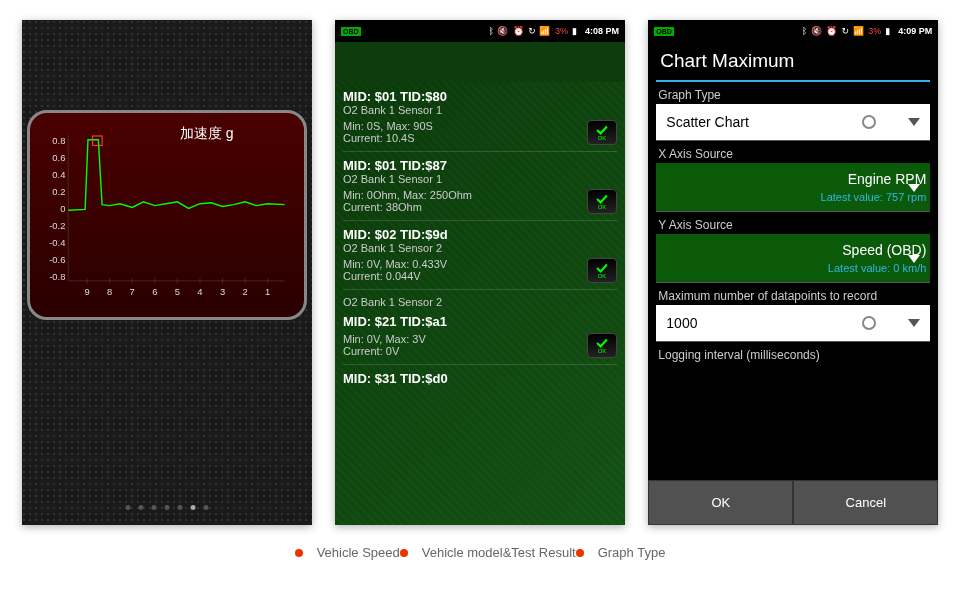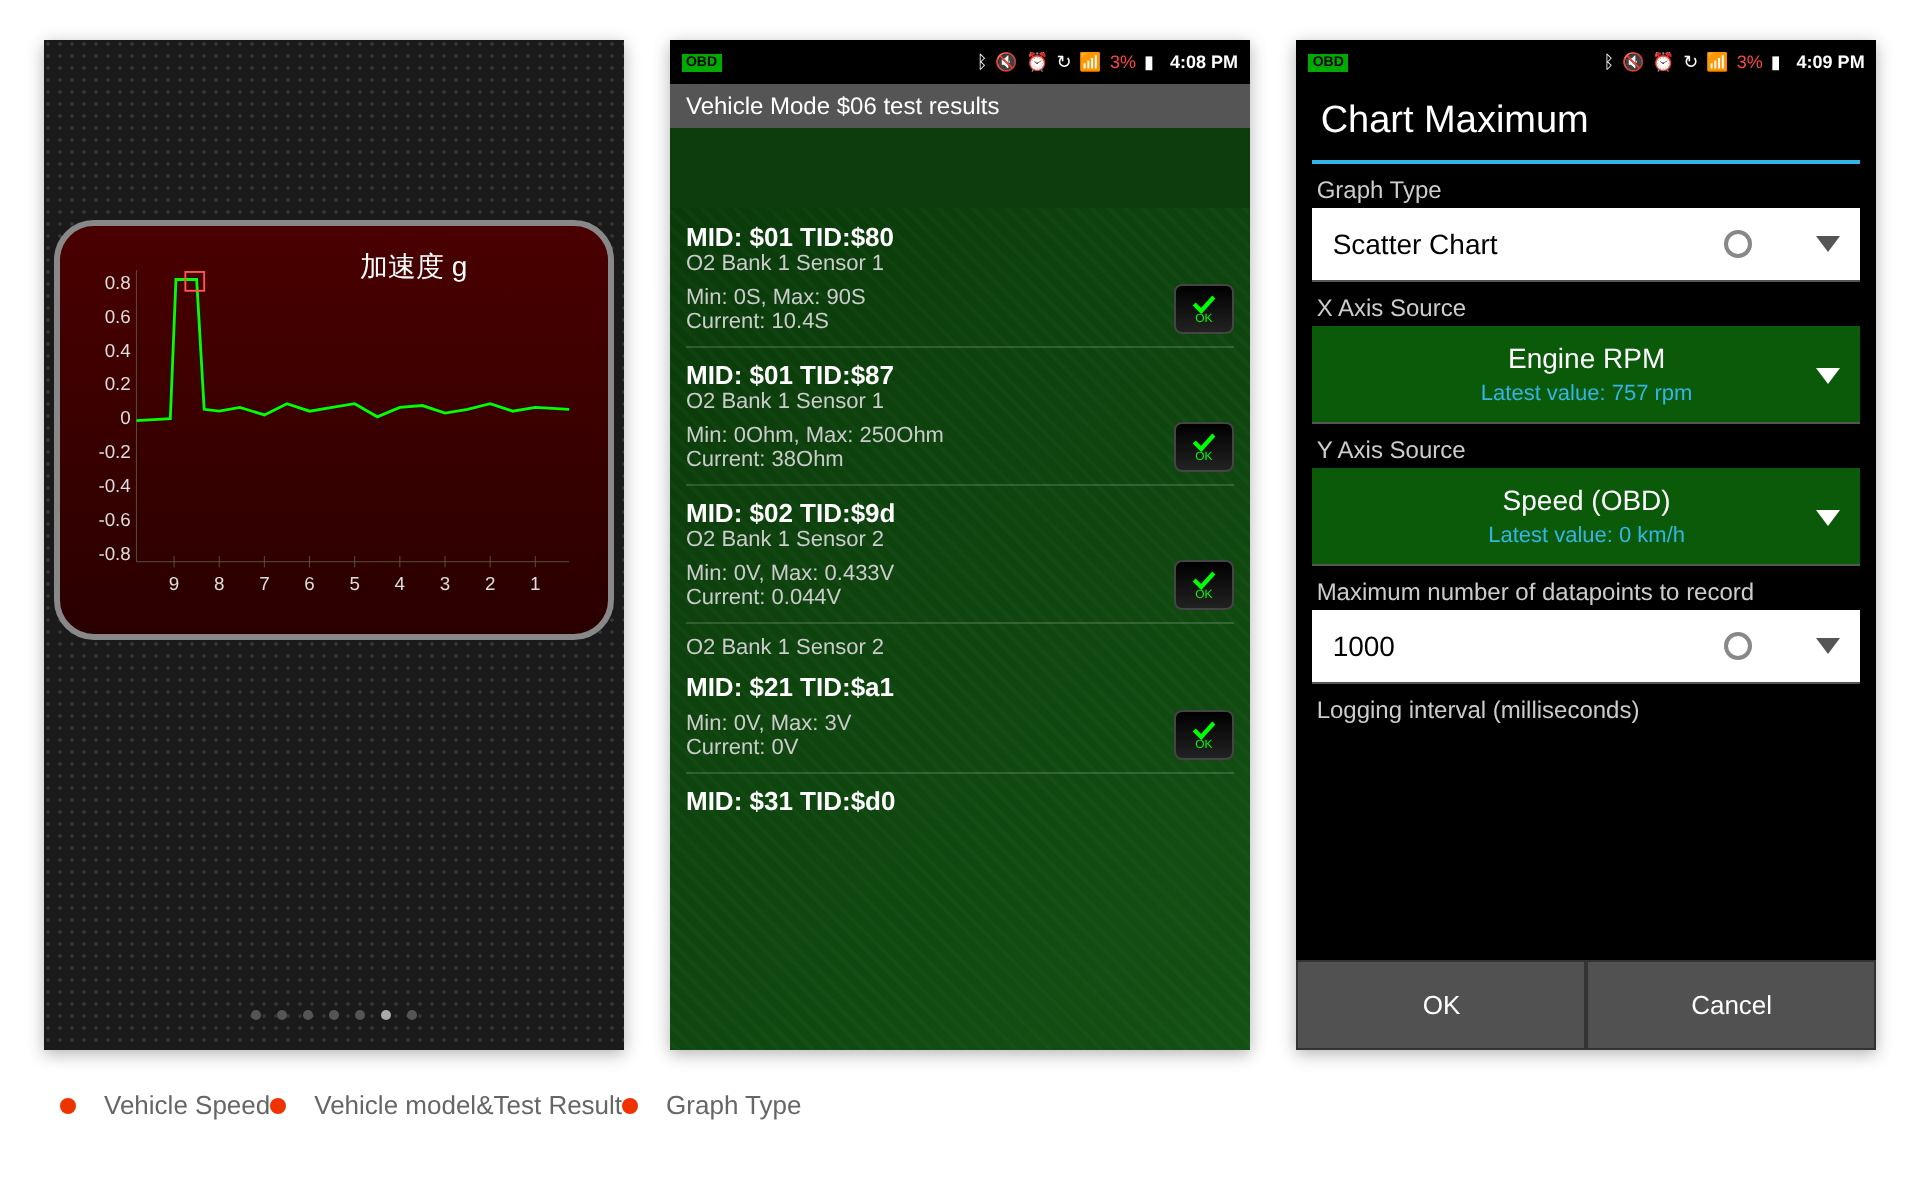--- a/index.html
+++ b/index.html
@@ -27,42 +27,42 @@
 .battery-pct { color: #f44; }
 .status-time { color: #fff; margin-left: 4px; font-weight: bold; }
 
 
 .phone-2 { background: #0d3d0d; }
 .p2-header { background: #555; color: #fff; padding: 4px 8px; font-size: 12px; }
 .p2-body { background: linear-gradient(135deg, #0a3a0a, #145214); background-image: repeating-linear-gradient(45deg, rgba(255,255,255,0.02) 0 2px, transparent 2px 6px), linear-gradient(135deg, #0a3a0a, #145214); padding: 4px 8px; height: calc(100% - 44px); margin-top: 40px; }
 .test-item { padding: 3px 0; }
 .test-label { color: #fff; font-weight: bold; font-size: 13px; }
 .test-sub { color: #ccc; font-size: 11px; }
-.test-values { display: flex; justify-content: space-between; align-items: center; padding: 4px 0 6px; border-bottom: 1px solid rgba(255,255,255,0.15); }
+.test-values { display: flex; justify-content: space-between; align-items: flex-start; padding: 4px 0 6px; border-bottom: 1px solid rgba(255,255,255,0.15); }
 .test-text { color: #ccc; font-size: 11px; }
 .ok-badge { width: 30px; height: 25px; background: linear-gradient(#000, #222); border-radius: 4px; display: flex; flex-direction: column; align-items: center; justify-content: center; font-size: 6px; color: #0f0; border: 1px solid #444; }
 .ok-badge svg { width: 14px; height: 10px; }
 
 
 .phone-3 { background: #000; }
 .p3-body { padding: 0 8px; color: #fff; }
 .dialog-title { font-size: 19px; padding: 8px 4px; border-bottom: 2px solid #33b5e5; }
 .section-label { font-size: 12px; color: #ccc; padding: 6px 2px 2px; }
 .select-row { background: #fff; color: #000; padding: 10px 10px; display: flex; align-items: center; justify-content: space-between; border-bottom: 1px solid #555; font-size: 14px; }
-.select-row.green { background: #0a5a0a; color: #fff; flex-direction: column; align-items: center; padding: 8px 4px; position: relative; font-size: 14px; }
+.select-row.green { background: #0a5a0a; color: #fff; flex-direction: column; align-items: flex-end; padding: 8px 4px; position: relative; font-size: 14px; }
 .select-row.green .latest { color: #33b5e5; font-size: 11px; margin-top: 4px; }
 .select-row .dd-arrow { position: absolute; right: 10px; top: 50%; transform: translateY(-50%); }
 .radio-ico { width: 14px; height: 14px; border: 2px solid #888; border-radius: 50%; display: inline-block; margin-right: 20px; }
 .dd-tri { width: 0; height: 0; border-left: 6px solid transparent; border-right: 6px solid transparent; border-top: 8px solid #555; display: inline-block; }
 .dd-tri.white { border-top-color: #fff; }
 .row-right { display: flex; align-items: center; gap: 12px; }
 .dialog-buttons { position: absolute; bottom: 0; left: 0; right: 0; display: flex; }
 .dialog-btn { flex: 1; background: #515151; color: #fff; border: 1px solid #333; padding: 14px 0; text-align: center; font-size: 13px; }
 
-.captions { display: flex; justify-content: flex-start; padding: 20px 30px; }
+.captions { display: flex; justify-content: center; padding: 20px 30px; }
 .caption { display: flex; align-items: center; gap: 14px; color: #666; font-size: 13px; }
 .red-dot { width: 8px; height: 8px; background: #e30; border-radius: 50%; }
 </style>
 </head>
 <body>
 
 <div class="container">
 
   <div class="phone phone-1">
     <div class="chart-panel">
@@ -131,21 +131,20 @@
         <span>ᛒ</span>
         <span>🔇</span>
         <span>⏰</span>
         <span>↻</span>
         <span>📶</span>
         <span class="battery-pct">3%</span>
         <span>▮</span>
         <span class="status-time">4:08 PM</span>
       </div>
     </div>
-    <div class="p2-header">Vehicle Mode $06 test results</div>
     <div class="p2-body">
       <div class="test-item">
         <div class="test-label">MID: $01 TID:$80</div>
         <div class="test-sub">O2 Bank 1 Sensor 1</div>
         <div class="test-values">
           <div>
             <div class="test-text">Min: 0S, Max: 90S</div>
             <div class="test-text">Current: 10.4S</div>
           </div>
           <div class="ok-badge">

